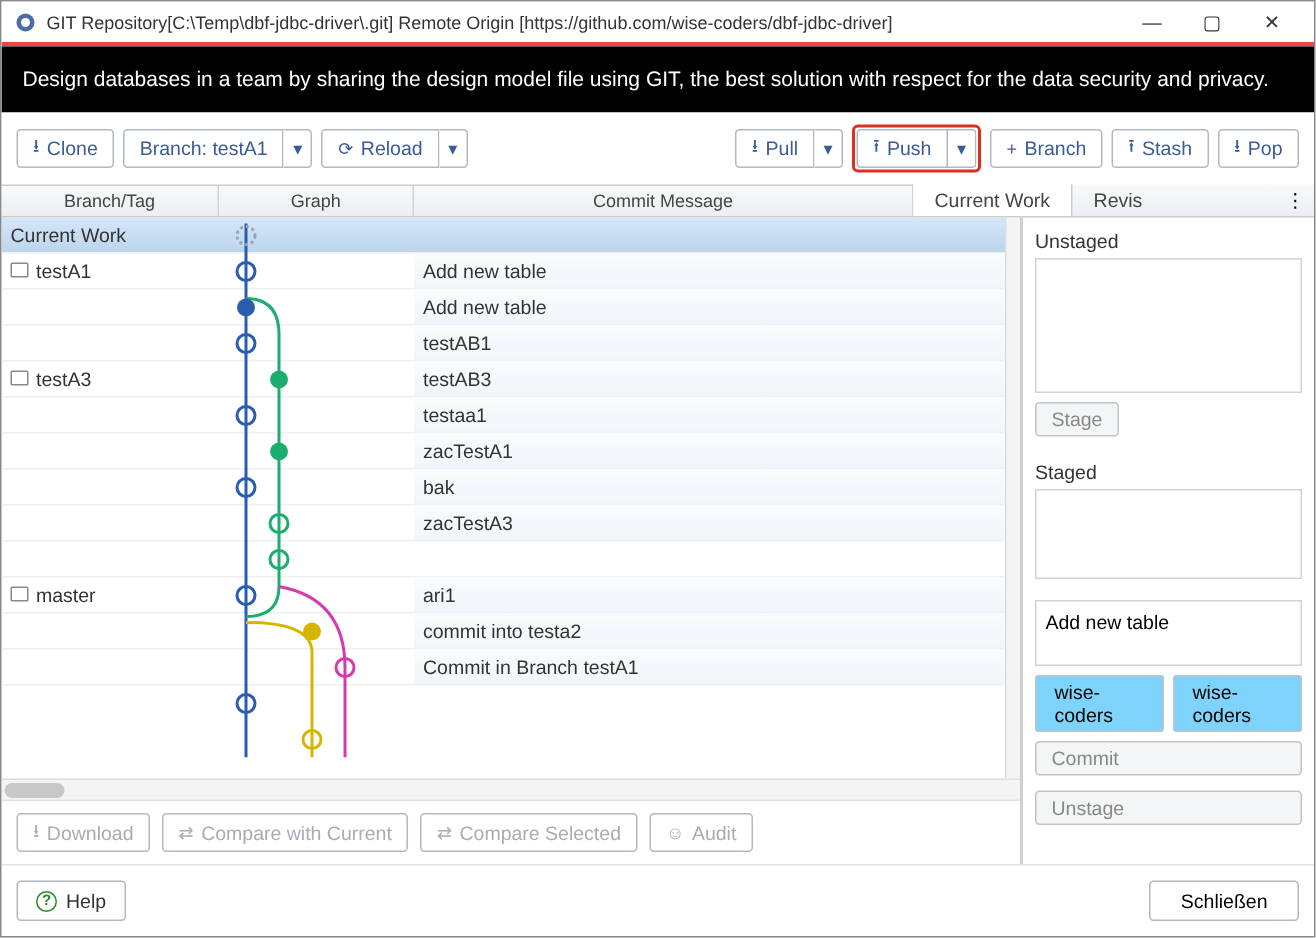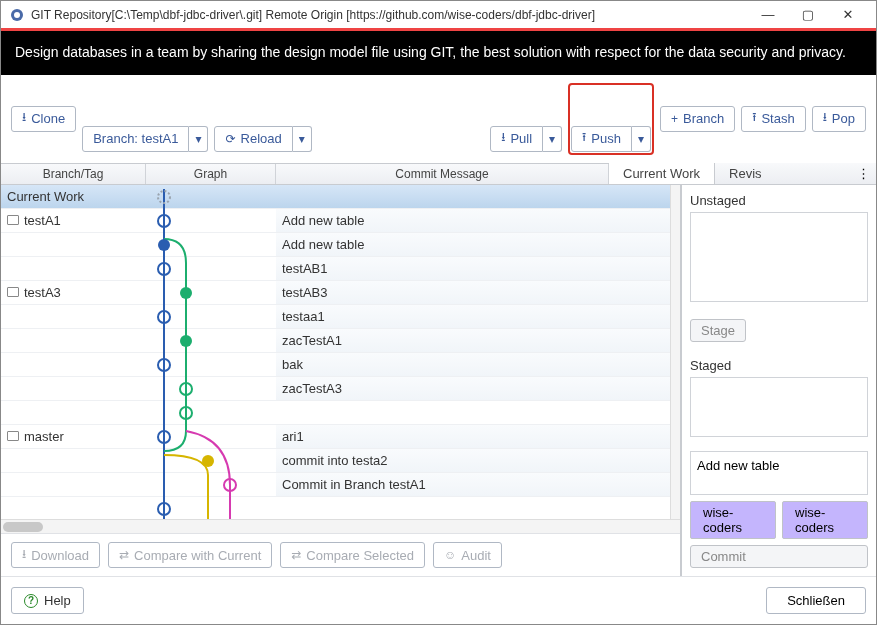--- a/index.html
+++ b/index.html
@@ -11,21 +11,21 @@
 .titlebar .title { flex: 1; color: #333; font-size: 12px; }
 .titlebar .win-btn { width: 40px; height: 30px; display: flex; align-items: center; justify-content: center; color: #333; cursor: default; }
 
 
 .banner { background: #000000; color: #fff; padding: 12px 14px; font-size: 14px; line-height: 1.4; }
 
 
 .toolbar { display: flex; align-items: center; padding: 8px 10px; gap: 6px; background: #fff; }
 .btn { border: 1px solid #b0b8c4; background: #fff; color: #3a5a9a; padding: 4px 10px; border-radius: 3px; display: inline-flex; align-items: center; gap: 5px; height: 26px; cursor: default; }
 .btn .glyph { color: #3a5a9a; font-size: 12px; }
-.btn-group { display: inline-flex; margin-top: 40px; }
+.btn-group { display: inline-flex; }
 .btn-group .btn:first-child { border-top-right-radius: 0; border-bottom-right-radius: 0; }
 .btn-group .btn.drop { border-left: none; border-top-left-radius: 0; border-bottom-left-radius: 0; padding: 4px 6px; }
 .spacer { flex: 1; }
 .highlight-group { border: 2px solid #d93025; border-radius: 4px; padding: 1px; display: inline-flex; }
 
 
 .grid-header { display: flex; background: linear-gradient(#f8f9fb,#eceef2); border-top: 1px solid #c8cbd0; border-bottom: 1px solid #c8cbd0; height: 22px; }
 .grid-header > div { display: flex; align-items: center; justify-content: center; border-right: 1px solid #d0d3d8; color: #444; font-size: 12px; }
 .gh-branch { width: 145px; }
 .gh-graph { width: 130px; }
@@ -52,24 +52,24 @@
 .vscroll-gutter { width: 10px; background: #f4f4f4; border-left:1px solid #ddd; }
 
 
 .right { flex: 1; display: flex; flex-direction: column; border-left: 1px solid #c8cbd0; }
 .right-tabs { display: flex; background: linear-gradient(#f8f9fb,#eceef2); border-bottom: 1px solid #c8cbd0; height: 22px; align-items:center; }
 .right-tabs .tab { padding: 0 14px; height: 100%; display: flex; align-items: center; color: #444; }
 .right-tabs .tab.active { background: #fff; border-right: 1px solid #c8cbd0; }
 .right-tabs .menu { margin-left: auto; padding: 0 6px; }
 .panel { padding: 8px; color: #333; }
 .panel-box { border: 1px solid #d0d3d8; background: #fff; min-height: 90px; margin-top: 4px; }
-.small-btn { border: 1px solid #c0c3c8; background: #f4f5f7; color: #888; padding: 3px 10px; border-radius: 3px; display: inline-block; margin-top: 17px; }
+.small-btn { border: 1px solid #c0c3c8; background: #f4f5f7; color: #888; padding: 3px 10px; border-radius: 3px; display: inline-block; margin-top: 6px; }
 .commit-box { border: 1px solid #d0d3d8; margin: 6px 8px; padding: 6px; min-height: 44px; }
 .tag-row { display: flex; gap: 6px; padding: 0 8px; }
-.tag { border: 1px solid #c0c3c8; padding: 3px 12px; border-radius: 2px; background: #c4b5fd; }
+.tag { border: 1px solid #c0c3c8; padding: 3px 12px; border-radius: 2px; background: #7dd3fc; }
 .commit-actions { display: flex; gap: 10px; padding: 6px 8px; flex-direction: column; }
 .commit-actions .small-btn { margin-top: 0; }
 
 
 .sec-toolbar { display: flex; gap: 8px; padding: 8px 10px; border-top: 1px solid #e0e2e6; }
 .btn.disabled { color: #a8acb3; }
 .btn.disabled .glyph { color: #a8acb3; }
 
 
 .footer { display: flex; padding: 10px; border-top: 1px solid #e0e2e6; align-items: center; }

